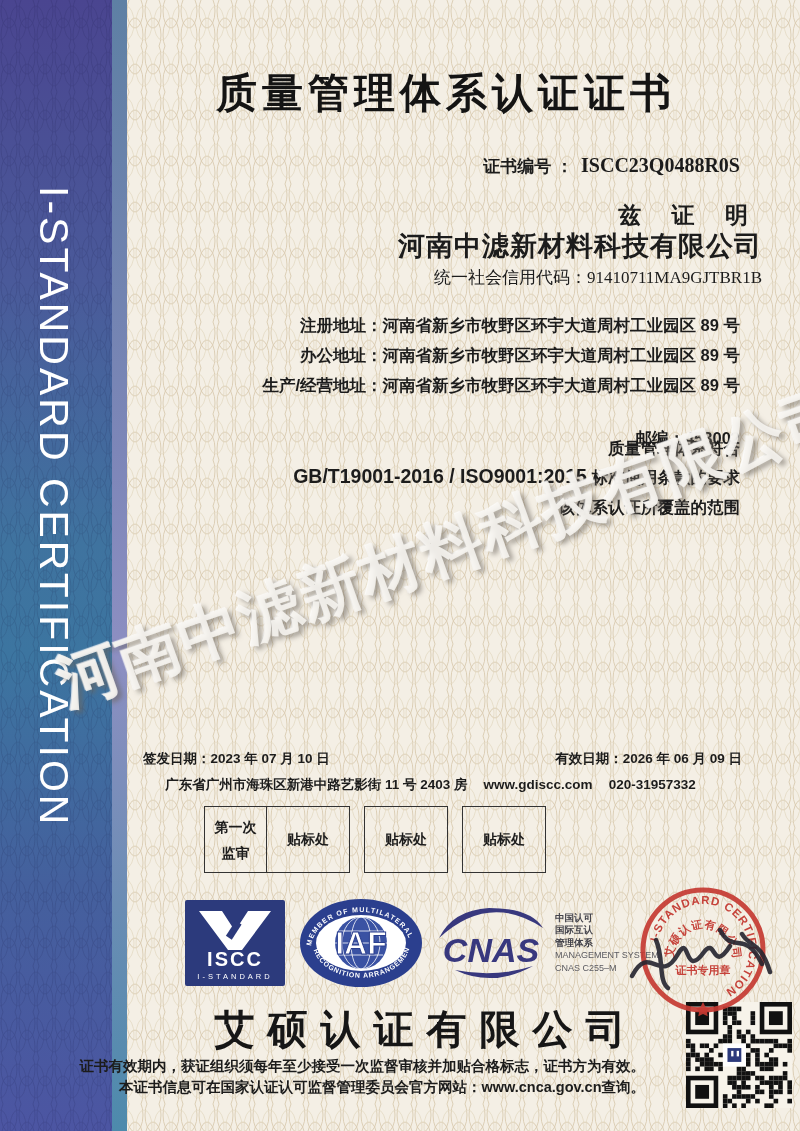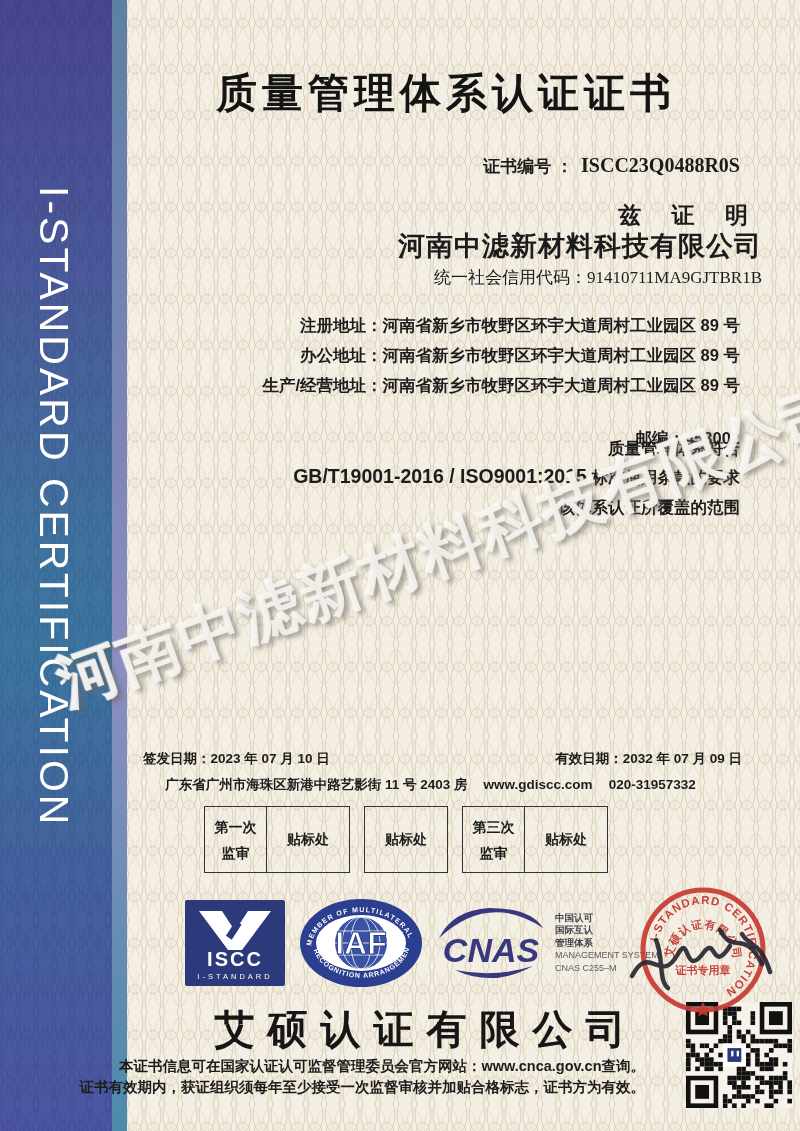--- a/index.html
+++ b/index.html
@@ -140,37 +140,36 @@
     </div>
 
     <div class="postcode"><span>邮编：</span><span>453002</span></div>
 
     <div class="std1">质量管理体系符合</div>
     <div class="std2"><b>GB/T19001-2016 / ISO9001:2015</b><span> 标准使用条款的要求</span></div>
     <div class="std3">该体系认证所覆盖的范围</div>
 
     <div class="dates">
       <div><span>签发日期：</span><span>2023 年 07 月 10 日</span></div>
-      <div><span>有效日期：</span><span>2032 年 07 月 09 日</span></div>
+      <div><span>有效日期：</span><span>2026 年 06 月 09 日</span></div>
     </div>
 
     <div class="contact">
       <span>广东省广州市海珠区新港中路艺影街 11 号 2403 房</span><span>www.gdiscc.com</span><span>020-31957332</span>
     </div>
 
     <div class="audit">
       <div class="audit-group">
         <div class="audit-round">第一次监审</div>
         <div class="audit-cell">贴标处</div>
       </div>
       <div class="audit-group">
         <div class="audit-cell">贴标处</div>
       </div>
       <div class="audit-group">
-        <div class="audit-round">第三次监审</div>
         <div class="audit-cell">贴标处</div>
       </div>
     </div>
 
     <div class="logos">
 
       <svg width="100" height="86" viewBox="0 0 100 86">
         <rect x="0" y="0" width="100" height="86" rx="2" fill="#2c3a7c"></rect>
         <path d="M14 11 H37 L50 31 L63 11 H86 L57 50 H43 Z" fill="#ffffff"></path>
         <rect x="45" y="22" width="7" height="18" fill="#2c3a7c" transform="rotate(33 50 31)"></rect>
@@ -211,22 +210,22 @@
         <div>国际互认</div>
         <div>管理体系</div>
         <div class="en">MANAGEMENT SYSTEM</div>
         <div class="en">CNAS C255–M</div>
       </div>
     </div>
 
     <div class="issuer">艾硕认证有限公司</div>
 
     <div class="notes">
+      <div>证书有效期内，获证组织须每年至少接受一次监督审核并加贴合格标志，证书方为有效。</div>
       <div>本证书信息可在国家认证认可监督管理委员会官方网站：www.cnca.gov.cn查询。</div>
-      <div>证书有效期内，获证组织须每年至少接受一次监督审核并加贴合格标志，证书方为有效。</div>
     </div>
   </div>
 
   <svg class="seal" width="150" height="138" viewBox="0 0 150 138">
     <defs>
       <path id="sealRing" d="M 75 66 m -46 0 a 46 46 0 1 1 92 0 a 46 46 0 1 1 -92 0"></path>
       <path id="sealInner" d="M 45 74 a 30 30 0 0 1 60 0"></path>
     </defs>
     <circle cx="75" cy="66" r="60" fill="none" stroke="#c43a32" stroke-width="5" opacity="0.92"></circle>
     <text font-size="11.5" font-weight="bold" fill="#c43a32" letter-spacing="1" font-family="Liberation Sans, sans-serif" opacity="0.95">

